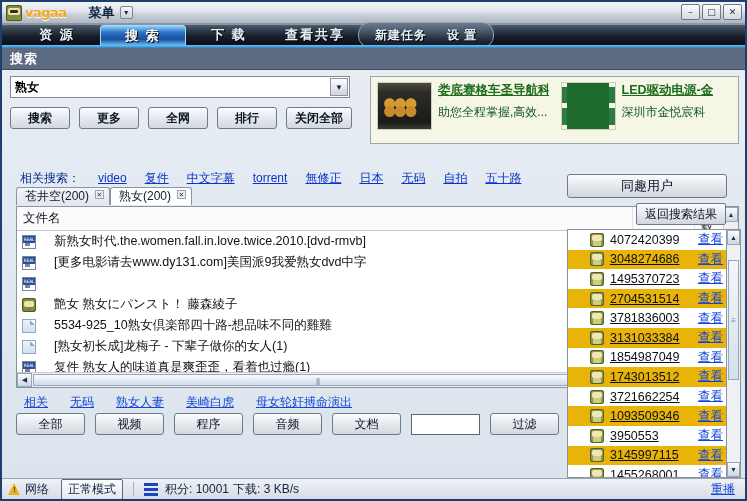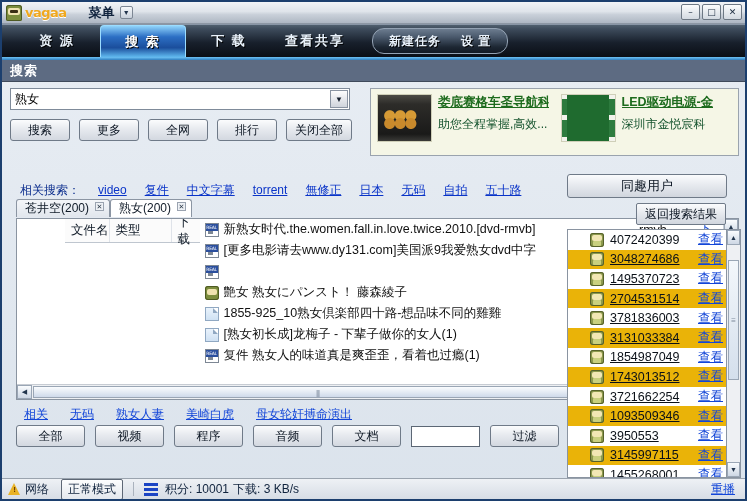--- a/index.html
+++ b/index.html
@@ -57,21 +57,21 @@
   .win-btn {
     width:19px; height:16px;
     background: linear-gradient(180deg,#fbfcfd,#d3d9e1);
     border:1px solid #6d7884; border-radius:2px;
     display:flex; align-items:center; justify-content:center;
     font-size:9px; color:#1b2b3f; font-family:"DejaVu Sans", sans-serif;
   }
 
   
   .navbar {
-    height: 36px; position:relative;
+    height: 24px; position:relative;
     background: linear-gradient(180deg,#51606f 0%,#3e4c5c 12%,#18202c 55%,#0a0e15 100%);
     border-top:1px solid #8996a6;
     border-bottom: 3px solid #4ea6e8;
     display:flex; align-items:stretch; padding-left:12px;
   }
   .navbar::after{
     content:""; position:absolute; left:0; right:0; bottom:-3px; height:3px;
     background: linear-gradient(180deg,#6fc3f5,#2f7fc0);
   }
   .nav-item {
@@ -80,42 +80,41 @@
     color:#e9f2fb; font-weight:bold; font-size:13px; letter-spacing:2px;
     text-shadow: 1px 1px 0 #000;
   }
   .nav-item.active {
     background: linear-gradient(180deg,#8fd3fb 0%,#2c6fc4 35%,#1b4e9c 70%,#5fb8ee 100%);
     border-radius:4px 4px 0 0;
     border:1px solid #9bdcff; border-bottom:none;
     color:#ffffff;
   }
   .nav-group {
-    margin-left: 14px;
     display:flex; align-items:center;
     background: linear-gradient(180deg,#6c7c8f 0%,#48576a 35%,#1d2733 75%,#121923 100%);
     border:1px solid #93a2b3; border-radius:12px;
     height:26px; align-self:center; padding:0 6px;
   }
   .nav-group .nav-item { min-width:auto; padding:0 10px; font-size:12px; letter-spacing:1px;}
 
   
   .section-head {
     height:22px; background:#5d6b82;
     border-bottom:1px solid #3f4a5b;
     display:flex; align-items:center; padding-left:8px;
     color:#ffffff; font-weight:bold; font-size:13px;
     letter-spacing:1px;
   }
 
   
   .search-area {
     display:flex; padding:6px 0 0 0; height:97px;
   }
-  .search-left { width:368px; padding-left:8px;}
+  .search-left { width:368px; padding-left:8px;font-weight:bold;}
   .combo {
     position:relative; width:340px; height:22px;
     background:#fff; border:1px solid #7f8b9a;
     display:flex; align-items:center;
   }
   .combo .val { padding-left:4px; font-size:12px; color:#000;}
   .combo .caret-btn {
     position:absolute; right:1px; top:1px; width:18px; height:18px;
     background:linear-gradient(180deg,#fdfdfd,#cfd4dc);
     border:1px solid #8a94a2;
@@ -192,35 +191,35 @@
     align-self:flex-start; margin-top:2px;
   }
 
   
   .list-wrap {
     margin:0 6px 0 14px; height:182px;
     border:1px solid #8a94a1; background:#fff;
     display:flex; flex-direction:column;
   }
   .list-inner { flex:1; display:flex; overflow:hidden;}
-  .list-main { flex:1; display:flex; flex-direction:row; overflow:hidden;padding-left:48px;}
+  .list-main { flex:1; display:flex; flex-direction:column; overflow:hidden;}
   .thead {
     display:flex; height:24px; background:#fbfbfb;
     border-bottom:1px solid #bfc6cf; font-size:12.5px; color:#0e1926;
   }
   .th { display:flex; align-items:center; padding-left:6px; border-right:1px solid #dfe3e9;}
   .th-name { flex:1;}
   .th-type { width:62px;}
   .th-dl { width:28px; border-right:none;}
   .tbody { flex:1; }
   .trow {
     display:flex; height:21px; align-items:center;
     font-size:12.5px; color:#111;
   }
-  .td-name { flex:1; display:flex; align-items:center; gap:5px; padding-left:5px; overflow:hidden; white-space:nowrap;}
+  .td-name { flex:1; display:flex; align-items:center; gap:18px; padding-left:5px; overflow:hidden; white-space:nowrap;}
   .td-type { width:62px; padding-left:6px;}
   .td-dl { width:28px; color:#1d4fd0; text-decoration:underline; padding-left:4px;}
   .fi { width:14px; height:14px; flex:0 0 14px; position:relative;}
   .fi.real {
     background:#ffffff; border:1px solid #7d8794;
   }
   .fi.real::before{
     content:"REAL"; position:absolute; left:0; right:0; top:0; height:7px;
     background:#2b4f9e; color:#fff; font-size:4.5px; line-height:7px;
     text-align:center; font-family:"DejaVu Sans", sans-serif; letter-spacing:-0.3px;
@@ -479,21 +478,21 @@
             <div class="td-name">
               <span class="fi person"></span>
               <span>艶女 熟女にパンスト！ 藤森綾子</span>
             </div>
             <div class="td-type">torrent</div>
             <div class="td-dl">下</div>
           </div>
           <div class="trow">
             <div class="td-name">
               <span class="fi doc"></span>
-              <span>1855-925_10熟女倶楽部四十路-想品味不同的雞雞</span>
+              <span>5534-925_10熟女倶楽部四十路-想品味不同的雞雞</span>
             </div>
             <div class="td-type">mp3</div>
             <div class="td-dl">下</div>
           </div>
           <div class="trow">
             <div class="td-name">
               <span class="fi doc"></span>
               <span>[熟女初长成]龙梅子 - 下辈子做你的女人(1)</span>
             </div>
             <div class="td-type">mp3</div>

